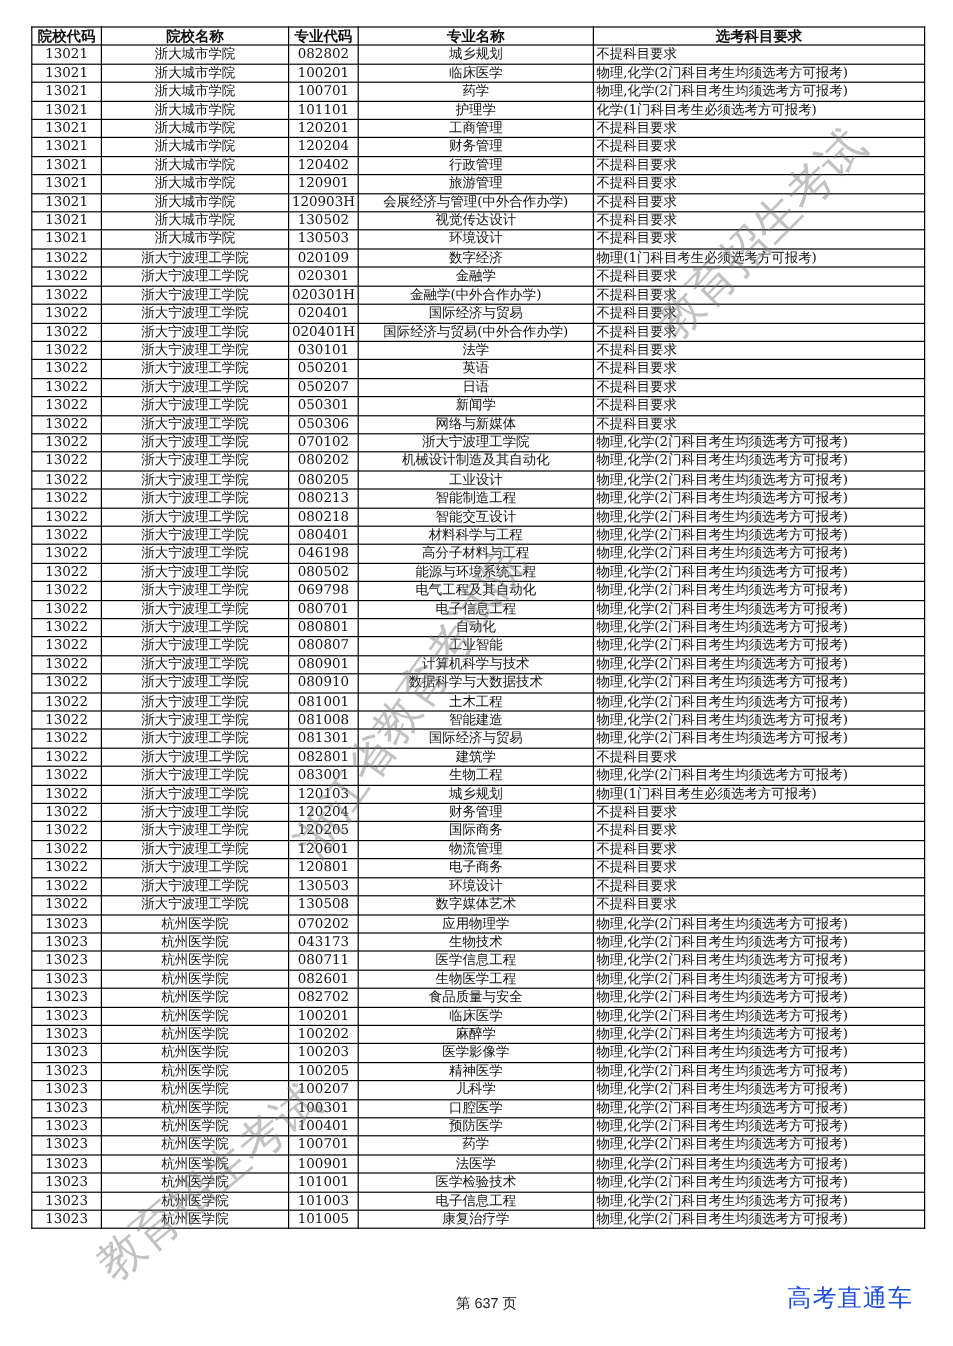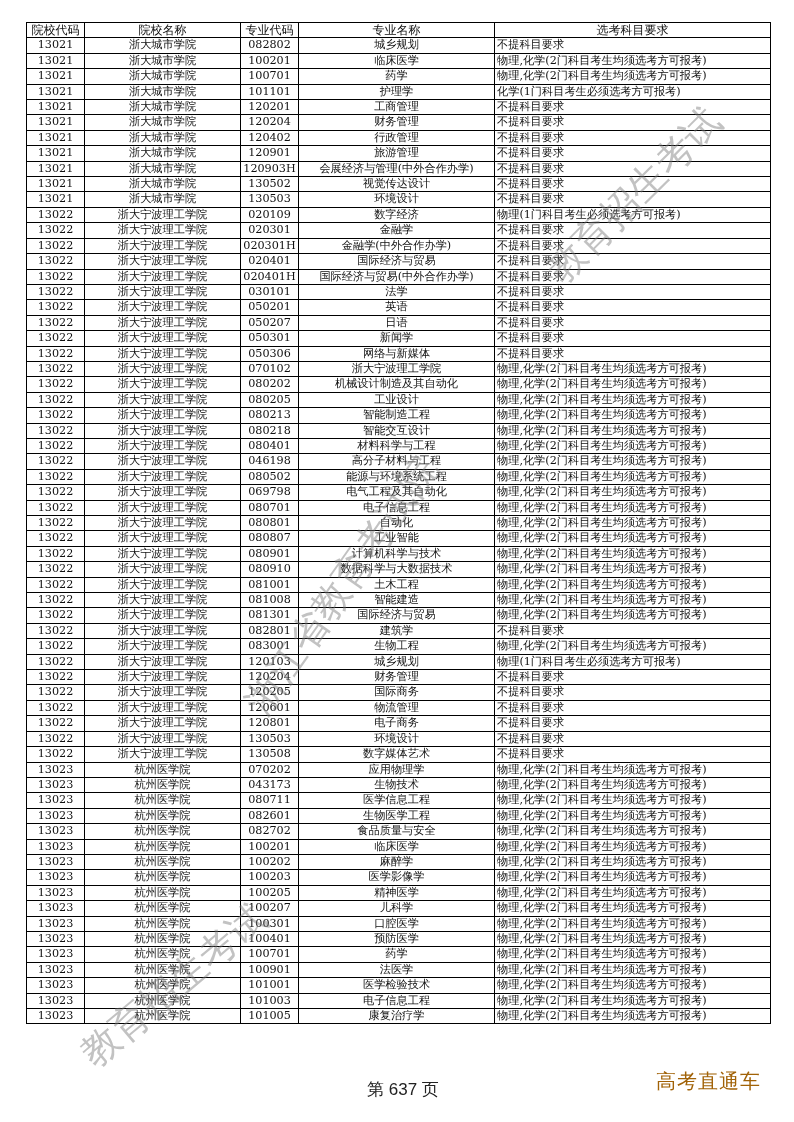--- a/index.html
+++ b/index.html
@@ -3,29 +3,29 @@
 <meta charset="utf-8">
 <style>
   html, body { margin: 0; padding: 0; background: #ffffff; }
   body { width: 794px; height: 1122px; position: relative; overflow: hidden;
          font-family: "DejaVu Serif", "Liberation Serif", serif; color: #111; }
   .page { position: absolute; left: 0; top: 0; width: 794px; height: 1122px; }
   table.grid { position: absolute; left: 26px; top: 22px; width: 744px;
                border-collapse: collapse; table-layout: fixed; }
   table.grid th, table.grid td { border: 1.5px solid #000; height: 14.4px; padding: 0 2px;
                font-size: 11.2px; line-height: 14.4px; white-space: nowrap; overflow: hidden; }
-  table.grid th { font-weight: normal; font-size: 12px; text-align: center; }
+  table.grid th { font-weight: bold; font-size: 12px; text-align: center; }
   td.c { text-align: center; }
   td.l { text-align: left; }
   col.c1 { width: 58px; } col.c2 { width: 156px; } col.c3 { width: 58px; }
   col.c4 { width: 196px; } col.c5 { width: 276px; }
-  .footer-page { position: absolute; left: 367px; top: 1078px; font-family: "Liberation Sans", sans-serif;
-                 font-size: 17px; color: #222; }
+  .footer-page { position: absolute; left: 380px; top: 1078px; font-family: "Liberation Sans", sans-serif;
+                 font-size: 12px; color: #222; }
   .footer-brand { position: absolute; left: 656px; top: 1068px; font-family: "DejaVu Sans", sans-serif;
-                  font-size: 20px; color: #a16207; letter-spacing: 1px; }
+                  font-size: 20px; color: #1d4ed8; letter-spacing: 1px; }
   .wm { position: absolute; font-family: "DejaVu Sans", sans-serif; color: rgba(120,120,120,0.45);
         font-size: 38px; white-space: nowrap; pointer-events: none; }
 </style>
 </head>
 <body>
 
 <div class="page">
   <table class="grid">
     <colgroup>
         <col class="c1">

